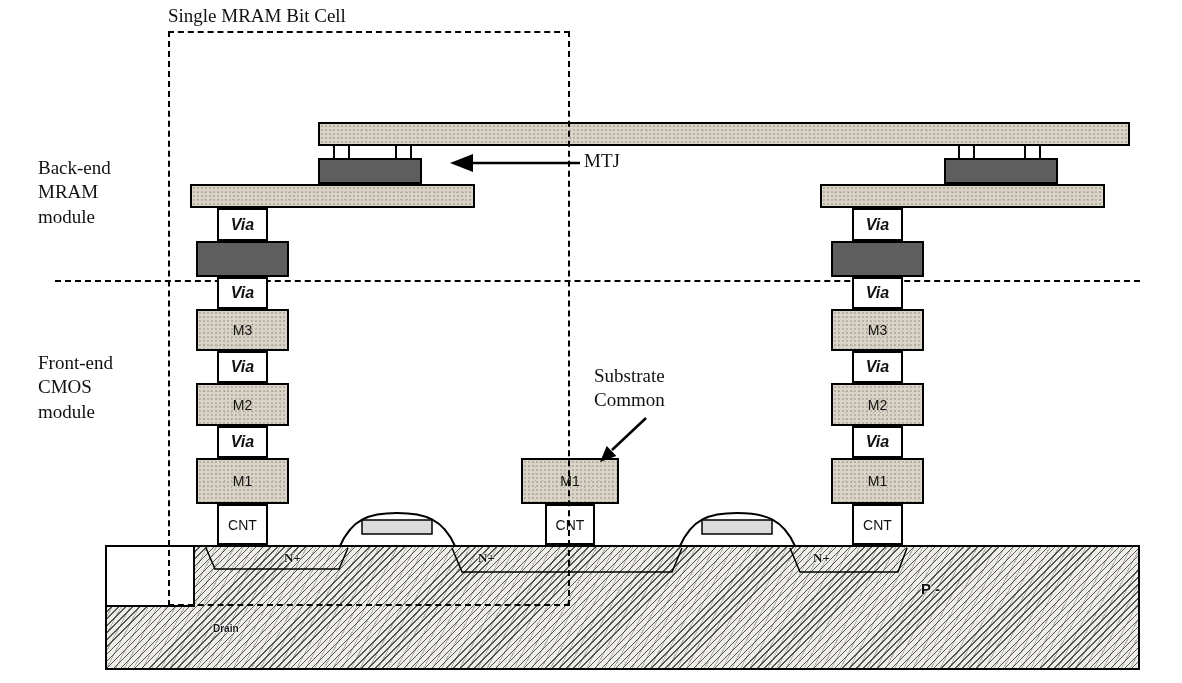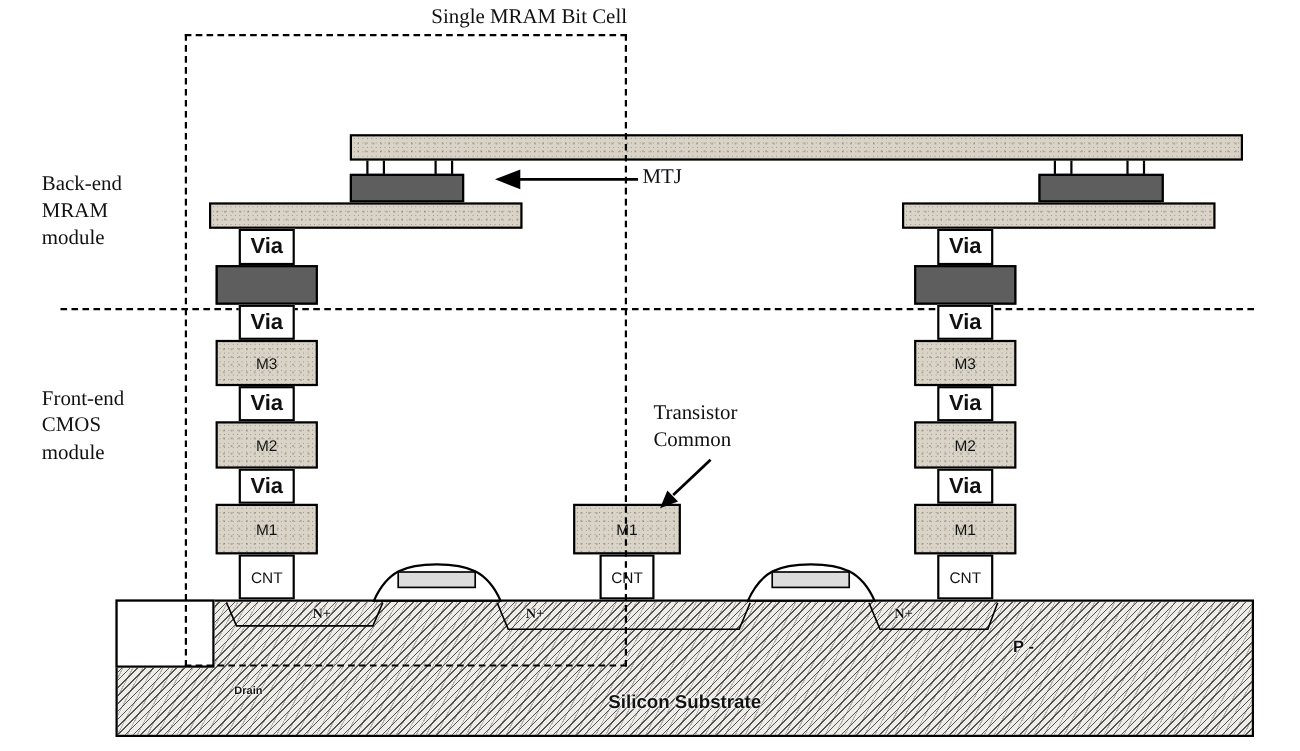--- a/index.html
+++ b/index.html
@@ -32,21 +32,21 @@
     background-image:
       repeating-linear-gradient(135deg, rgba(35,35,35,0.75) 0 1px, transparent 1px 5px),
       repeating-linear-gradient(118deg, rgba(35,35,35,0.28) 0 1px, transparent 1px 8px);
   }
   .divider { border-top:2px dashed #000; z-index:3; }
   .dashed-rect { border:2px dashed #000; z-index:40; pointer-events:none; }
   .overlay { position:absolute; left:0; top:0; z-index:20; pointer-events:none; }
   .label { position:absolute; z-index:25; }
   .multiline { white-space:pre-line; line-height:1.28; }
   .serif-19 { font-size:19px; }
-  .via-label { font-family:"Liberation Sans", sans-serif; font-weight:bold; font-size:20px; }
+  .via-label { font-family:"Liberation Sans", sans-serif; font-weight:bold; font-size:16px;font-style:italic; }
   .metal-label { font-family:"Liberation Sans", sans-serif; font-size:14px; }
   .bold-sans { font-family:"Liberation Sans", sans-serif; font-weight:bold; }
   .halo { text-shadow:0 0 2px #fff, 0 0 2px #fff, 0 0 3px #fff; }
   .nplus { font-size:13px; font-weight:bold; font-family:"Liberation Serif", serif; }
 </style>
 </head>
 <body>
 
 <div class="stage">
 
@@ -139,38 +139,37 @@
 
     <line x1="580" y1="163" x2="470" y2="163" stroke="#000" stroke-width="2.5"></line>
     <polygon points="450,163 473,154 473,172" fill="#000"></polygon>
 
     <line x1="646" y1="418" x2="612" y2="450" stroke="#000" stroke-width="2.5"></line>
     <polygon points="600,462 616.4,456 606.7,445.9" fill="#000"></polygon>
   </svg>
 
   <div class="abs dashed-rect" style="left:168px; top:31px; width:402px; height:575px;"></div>
 
-  <div class="label serif-19" style="left:168px; top:5px; width:402px; text-align:right;">Single MRAM Bit Cell</div>
+  <div class="label serif-19" style="left:168px; top:5px; width:402px; text-align:left;">Single MRAM Bit Cell</div>
 
   <div class="label serif-19 multiline" style="left:38px; top:156px; width:134px;">Back-end
 MRAM
 module</div>
 
   <div class="label serif-19 multiline" style="left:38px; top:351px; width:134px;">Front-end
 CMOS
 module</div>
 
   <div class="label serif-19" style="left:584px; top:150px;">MTJ</div>
 
-  <div class="label serif-19 multiline" style="left:594px; top:364px; width:126px;">Transistor
+  <div class="label serif-19 multiline" style="left:594px; top:364px; width:126px;">Substrate
 Common</div>
 
   <div class="label bold-sans halo" style="left:213px; top:579px; font-size:10px;margin-top:44px;">Drain</div>
 
   <div class="label nplus halo" style="left:284px; top:550px;">N+</div>
   <div class="label nplus halo" style="left:478px; top:550px;">N+</div>
   <div class="label nplus halo" style="left:813px; top:550px;">N+</div>
 
   <div class="label bold-sans halo" style="left:921px; top:580px; font-size:15px;">P -</div>
 
-  <div class="label bold-sans halo" style="left:105px; top:629px; width:1035px; text-align:center; font-size:17px;">Silicon Substrate</div>
 
 </div>
 
 </body></html>

